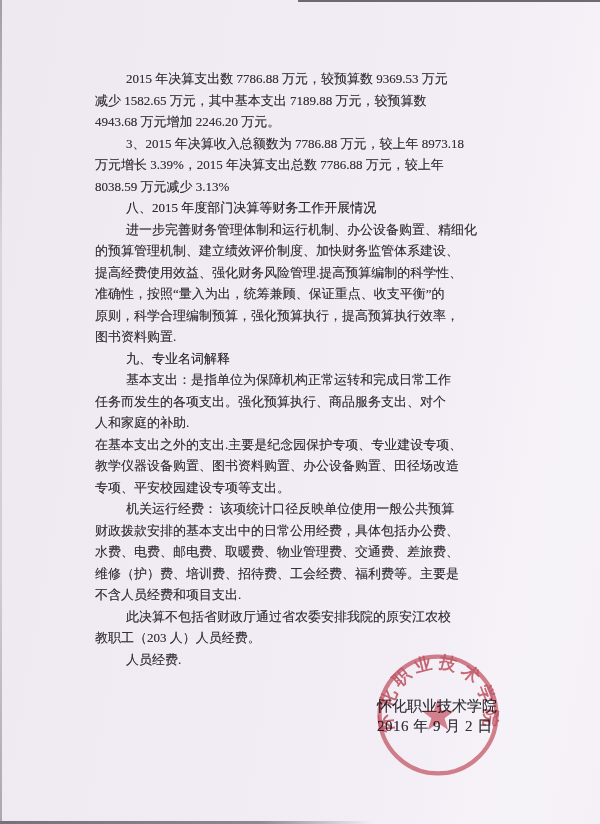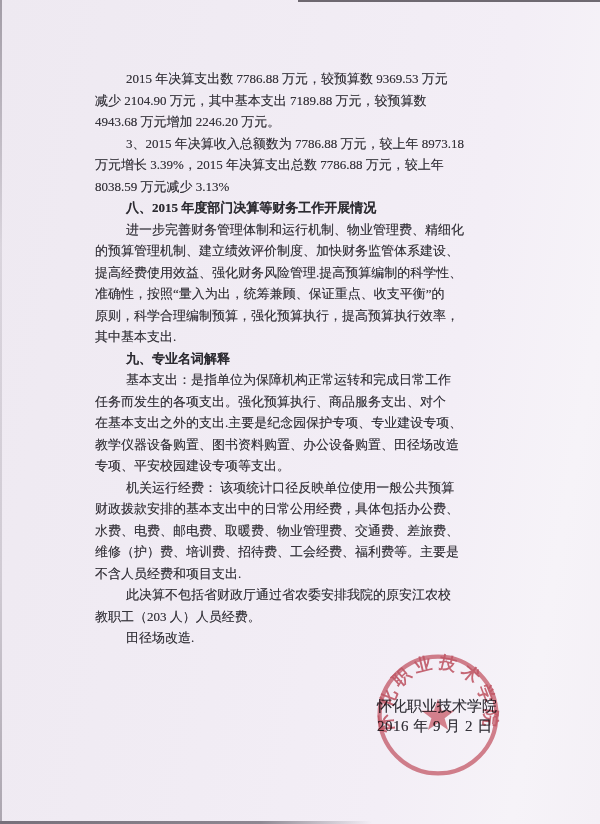--- a/index.html
+++ b/index.html
@@ -17,21 +17,21 @@
     background:linear-gradient(to bottom,rgba(70,63,75,.45),rgba(70,63,75,.12) 30%,rgba(70,63,75,.18) 70%,rgba(70,63,75,.4));}
   .edge-bottom{position:absolute;bottom:0;left:0;width:372px;height:3px;
     background:linear-gradient(to right,#76707a,#8e8892 70%,rgba(142,136,146,0));}
   .content{
     position:absolute;left:95px;top:68px;width:450px;
     font-size:13px;line-height:21.5px;
     text-shadow:0 0 .5px rgba(53,51,58,.55);
   }
   .line{white-space:nowrap;height:21.5px;}
   .line.indent{padding-left:31px;}
-  .line.bold{font-weight:bold;color:#2c2b31;}
+  .line.bold{font-weight:normal;color:#2c2b31;}
   .signature{
     position:absolute;left:377px;top:697px;
     font-size:15px;line-height:19.5px;white-space:nowrap;
     text-shadow:0 0 .5px rgba(53,51,58,.55);
   }
   .sig-date{letter-spacing:.5px;}
   .seal{
     position:absolute;left:374px;top:651px;width:128px;height:128px;
     mix-blend-mode:multiply;opacity:.9;
     filter:blur(.3px);
@@ -42,46 +42,47 @@
 
 <div class="page">
 
   <div class="edge-top"></div>
   <div class="edge-left"></div>
   <div class="edge-bottom"></div>
 
   <div class="content">
     <div id="lines">
         <div class="line indent">2015 年决算支出数 7786.88 万元，较预算数 9369.53 万元</div>
-        <div class="line">减少 2104.90 万元，其中基本支出 7189.88 万元，较预算数</div>
+        <div class="line">减少 1582.65 万元，其中基本支出 7189.88 万元，较预算数</div>
         <div class="line">4943.68 万元增加 2246.20 万元。</div>
         <div class="line indent">3、2015 年决算收入总额数为 7786.88 万元，较上年 8973.18</div>
         <div class="line">万元增长 3.39%，2015 年决算支出总数 7786.88 万元，较上年</div>
         <div class="line">8038.59 万元减少 3.13%</div>
         <div class="line indent bold">八、2015 年度部门决算等财务工作开展情况</div>
-        <div class="line indent">进一步完善财务管理体制和运行机制、物业管理费、精细化</div>
+        <div class="line indent">进一步完善财务管理体制和运行机制、办公设备购置、精细化</div>
         <div class="line">的预算管理机制、建立绩效评价制度、加快财务监管体系建设、</div>
         <div class="line">提高经费使用效益、强化财务风险管理.提高预算编制的科学性、</div>
         <div class="line">准确性，按照“量入为出，统筹兼顾、保证重点、收支平衡”的</div>
         <div class="line">原则，科学合理编制预算，强化预算执行，提高预算执行效率，</div>
-        <div class="line">其中基本支出.</div>
+        <div class="line">图书资料购置.</div>
         <div class="line indent bold">九、专业名词解释</div>
         <div class="line indent">基本支出：是指单位为保障机构正常运转和完成日常工作</div>
         <div class="line">任务而发生的各项支出。强化预算执行、商品服务支出、对个</div>
+        <div class="line">人和家庭的补助.</div>
         <div class="line">在基本支出之外的支出.主要是纪念园保护专项、专业建设专项、</div>
         <div class="line">教学仪器设备购置、图书资料购置、办公设备购置、田径场改造</div>
         <div class="line">专项、平安校园建设专项等支出。</div>
         <div class="line indent">机关运行经费： 该项统计口径反映单位使用一般公共预算</div>
         <div class="line">财政拨款安排的基本支出中的日常公用经费，具体包括办公费、</div>
         <div class="line">水费、电费、邮电费、取暖费、物业管理费、交通费、差旅费、</div>
         <div class="line">维修（护）费、培训费、招待费、工会经费、福利费等。主要是</div>
         <div class="line">不含人员经费和项目支出.</div>
         <div class="line indent">此决算不包括省财政厅通过省农委安排我院的原安江农校</div>
         <div class="line">教职工（203 人）人员经费。</div>
-        <div class="line indent">田径场改造.</div>
+        <div class="line indent">人员经费.</div>
       </div>
   </div>
 
   <div class="signature">
     <div class="sig-org">怀化职业技术学院</div>
     <div class="sig-date">2016 年 9 月 2 日</div>
   </div>
 
   <div class="seal">
     <svg width="128" height="128" viewBox="0 0 126 126">

